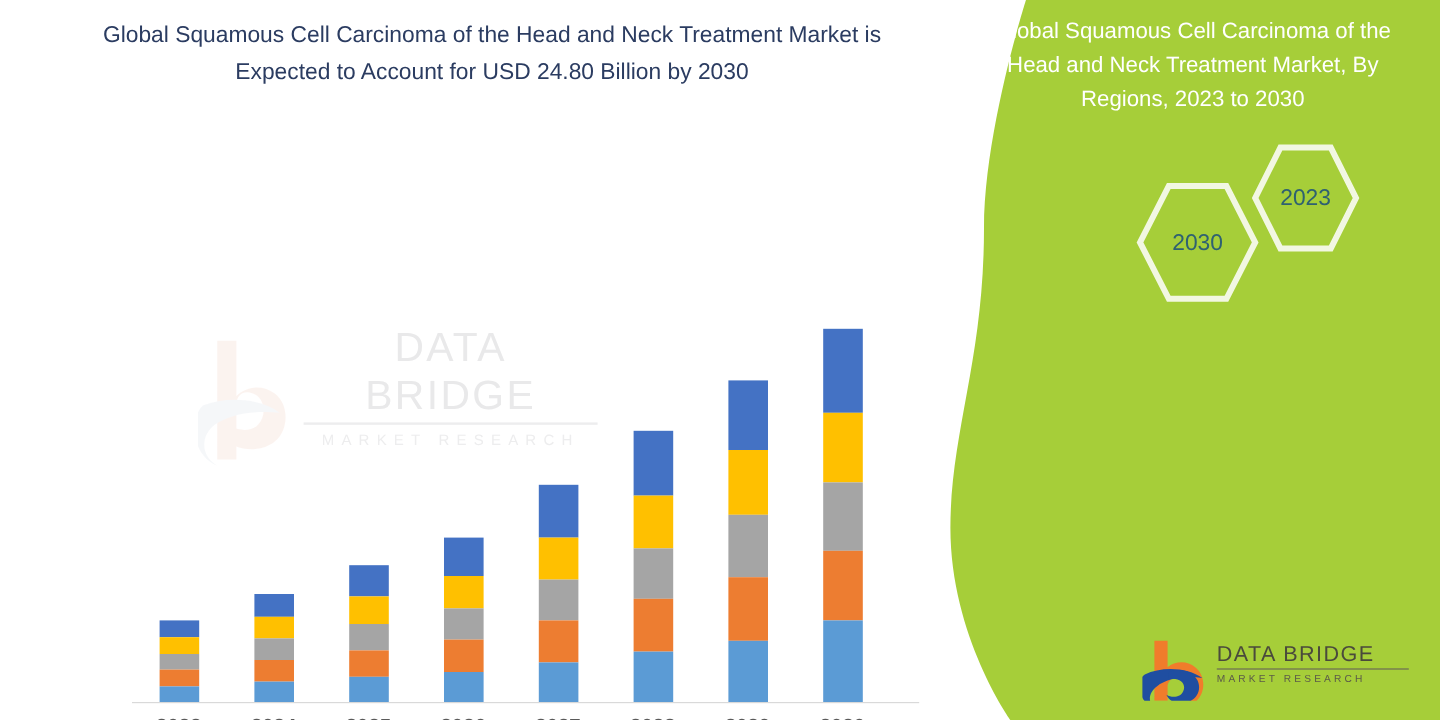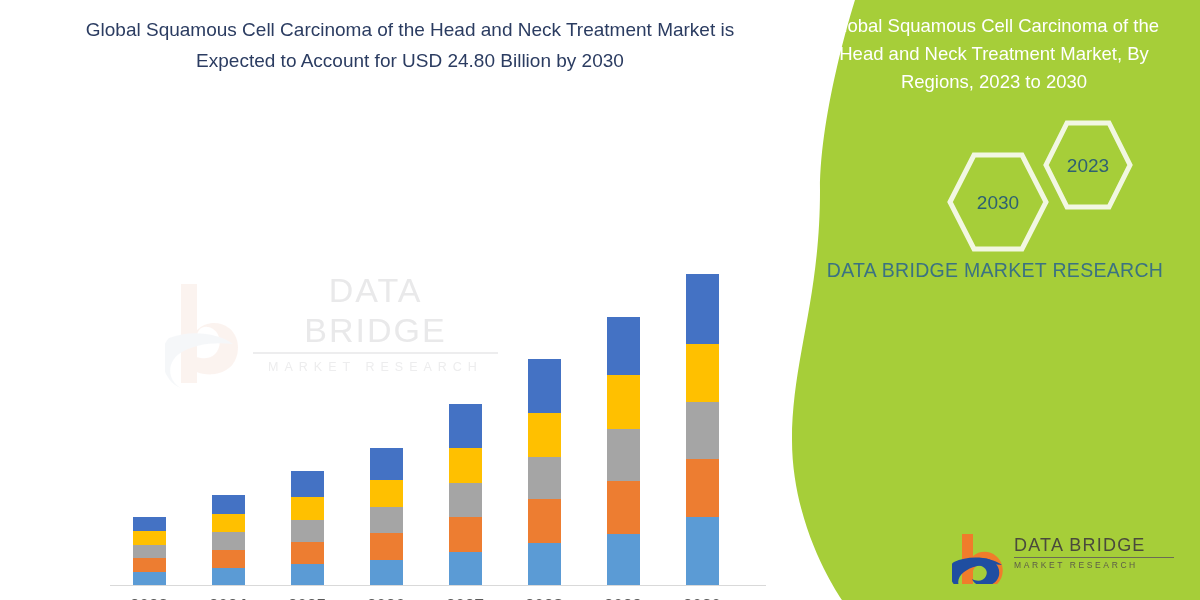--- a/index.html
+++ b/index.html
@@ -167,21 +167,20 @@
         </div>
 
         <div class="hex" style="left:8px;top:32px;">
           <svg width="120" height="104" viewBox="0 0 120 104">
             <polygon points="36,5 84,5 108,52 84,99 36,99 12,52" fill="#A6CE39" stroke="#F2F7E2" stroke-width="5"></polygon>
           </svg>
           <div class="hex-label" style="top:43px;width:120px;">2030</div>
         </div>
       </div>
 
-      <div class="gp-brand">DATA BRIDGE MARKET RESEARCH</div>
 
       <div class="dbm-logo">
         <svg class="mark" viewBox="0 0 56 52">
           <path d="M10 2 h11 v22 c6,-5 16,-6 23,0 c9,7 9,22 0,29 c-3,2 -6,4 -9,5 c6,-6 8,-15 3,-22 c-5,-6 -15,-5 -17,3 l0,13 h-11 z" fill="#F07C2B"></path>
           <path d="M2 30 c14,-7 36,-6 48,3 c-14,-2 -29,0 -38,7 c-8,6 -8,16 2,20 c-14,-3 -23,-22 -12,-30 z" fill="#1F4EA1"></path>
           <path d="M22 28 c9,-4 20,-1 24,7 c4,9 -2,18 -12,19 c-6,1 -12,-2 -14,-7 c5,3 12,2 14,-3 c3,-6 -3,-12 -12,-10 z" fill="#1F4EA1"></path>
         </svg>
         <div class="wordmark">
           <div class="wm-top">DATA BRIDGE</div>
           <div class="wm-rule"></div>

